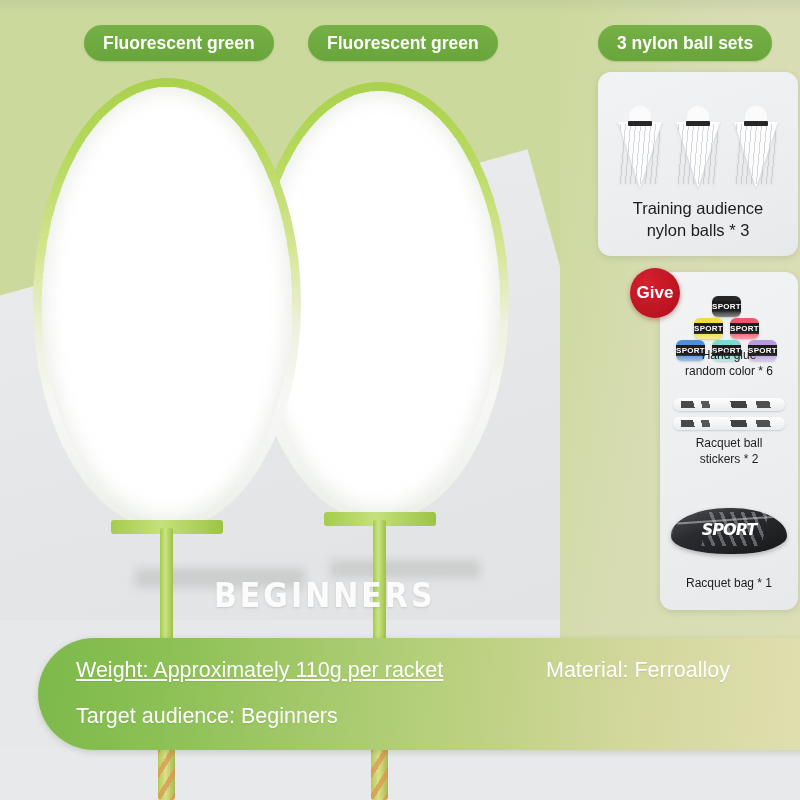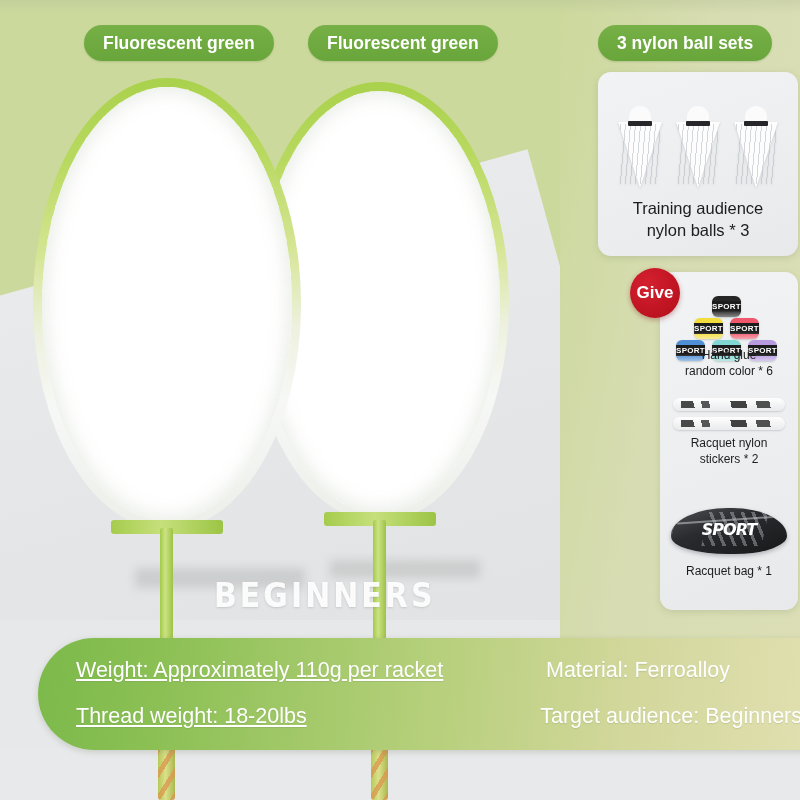--- a/index.html
+++ b/index.html
@@ -411,43 +411,42 @@
       <div class="panel-caption small gift-cap" style="position:absolute; left:0; right:0; top:72px;">
         <div>Hand glue</div>
         <div>random color * 6</div>
       </div>
     </div>
 
     <div class="gift-block" id="gift-sticker">
       <div class="sticker"></div>
       <div class="sticker"></div>
       <div class="panel-caption small gift-cap">
-        <div>Racquet nylon</div>
+        <div>Racquet ball</div>
         <div>stickers * 2</div>
       </div>
     </div>
 
     <div class="gift-block" id="gift-bag">
       <div class="bag">
         <div class="bag-zip"></div>
         <div class="bag-logo">SPORT</div>
       </div>
-      <div class="panel-caption small gift-cap" style="margin-top:10px;">
+      <div class="panel-caption small gift-cap" style="margin-top:22px;">
         <div>Racquet bag * 1</div>
       </div>
     </div>
 
   </div>
 
   <div id="give-badge">Give</div>
 
   <div id="spec-banner">
     <div class="spec-row" id="spec-row-1">
       <div class="spec-left">Weight: Approximately 110g per racket</div>
       <div class="spec-right">Material: Ferroalloy</div>
     </div>
     <div class="spec-row" id="spec-row-2">
-      <div class="spec-left">Thread weight: 18-20lbs</div>
       <div class="spec-right">Target audience: Beginners</div>
     </div>
   </div>
 
 </div>
 
 </body></html>

